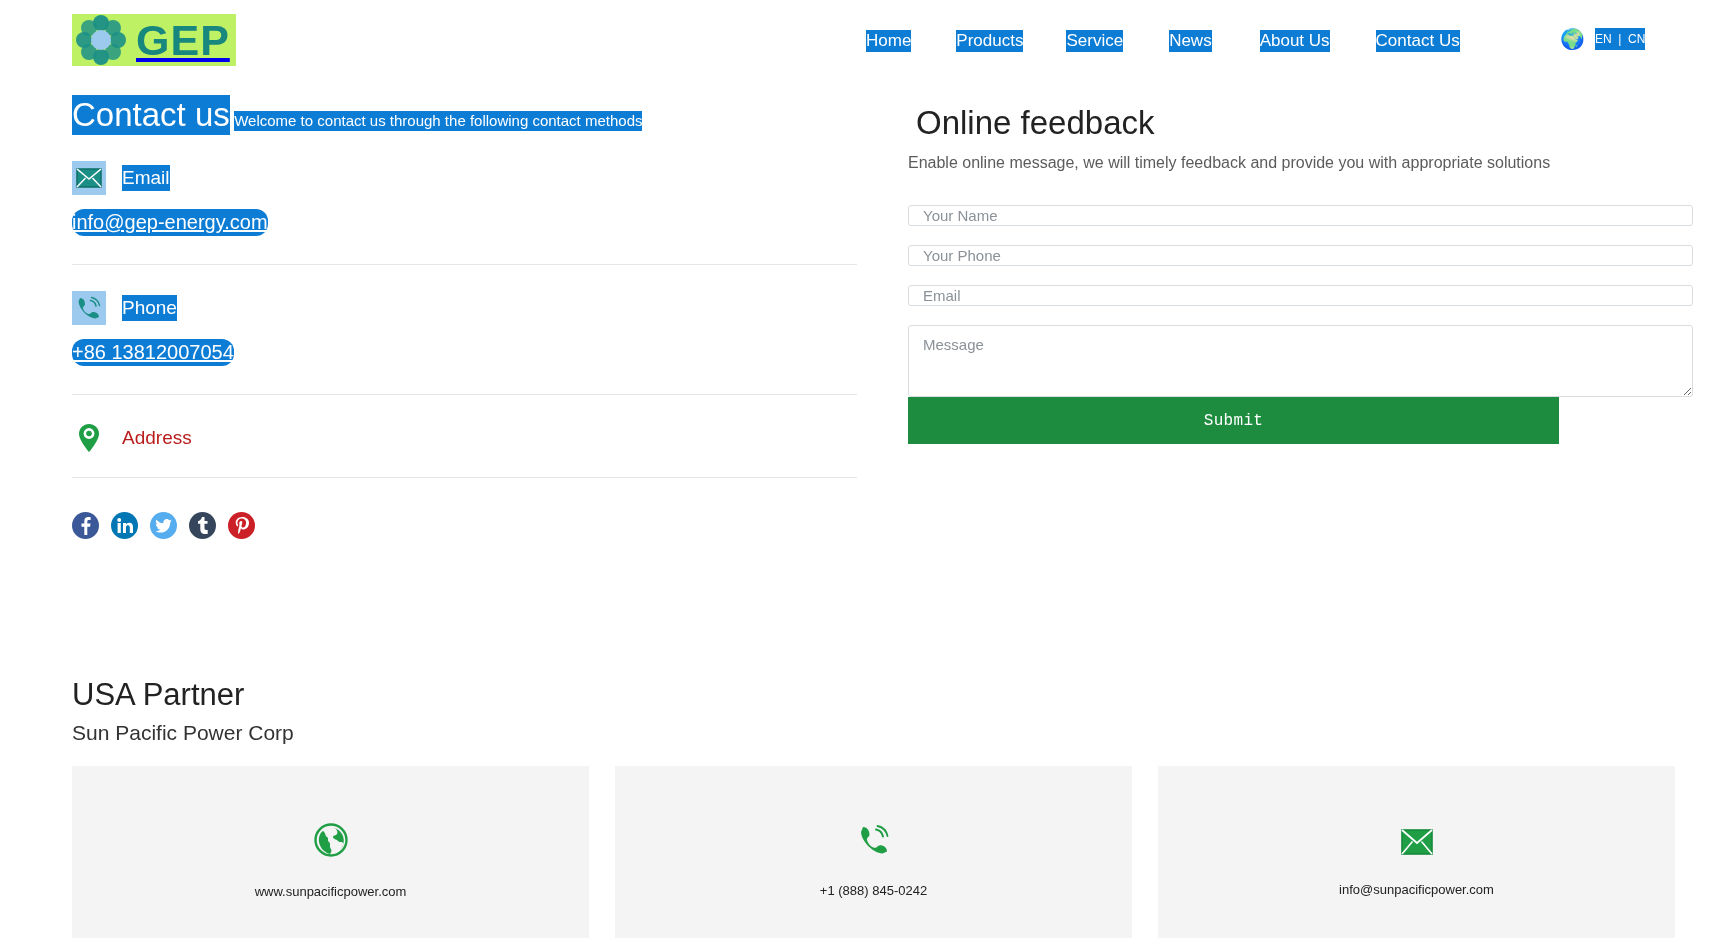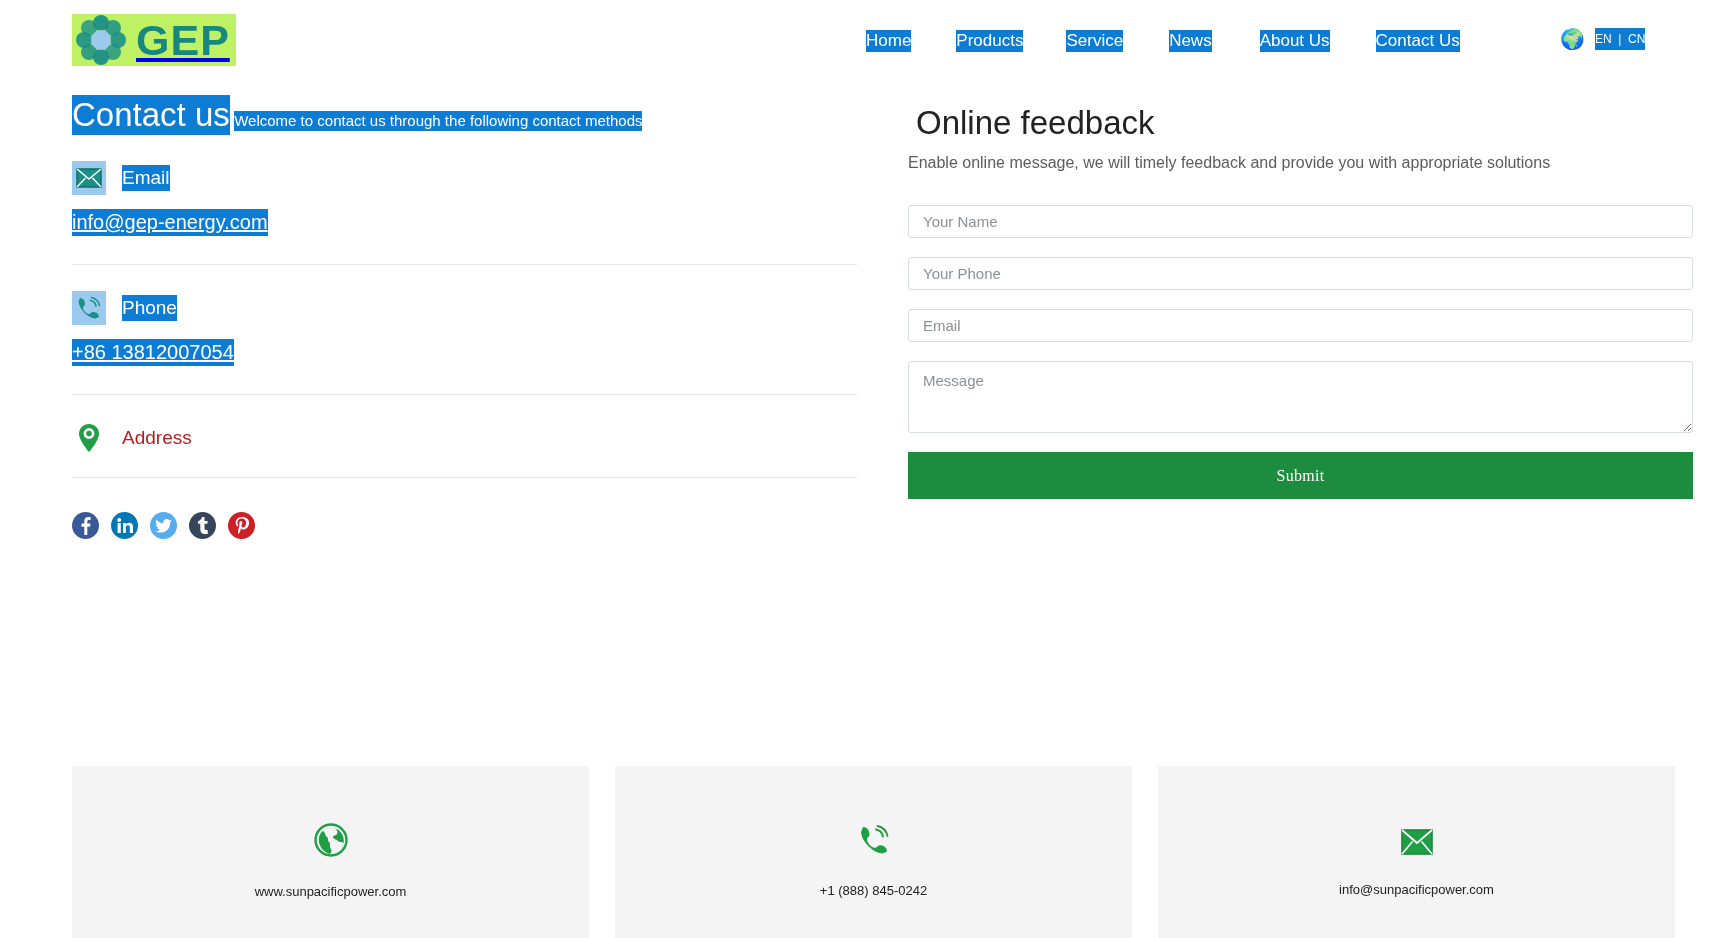--- a/index.html
+++ b/index.html
@@ -67,21 +67,21 @@
     line-height: 1;
   }
   .ct-ico.sel { background: #9cc9ee; }
   .ct-label {
     font-size: 19px; color: #ffffff; background: #0c7cd5;
     line-height: 26px; display: inline-block;
   }
   .ct-label.plain { color: #b91c1c; background: transparent; }
   .ct-value {
     margin-top: 14px; font-size: 20px; color: #ffffff; background: #0c7cd5;
-    display: inline-block; line-height: 27px;
+    display: inline-block; line-height: 27px; border-radius: 12px;
   }
   .ct-value.plain {
     color: #333333; background: transparent; font-size: 21px;
     line-height: 27px; display: block; max-width: 700px;
   }
   .divider {
     height: 1px; background: #e6e6e6; width: 785px; margin-top: 28px;
   }
 
   .socials { margin-top: 34px; display: flex; gap: 12px; align-items: center; }
@@ -107,39 +107,39 @@
   }
   .card-ico { font-size: 34px; line-height: 34px; }
   .card-text { font-size: 13px; color: #222; }
 
   
   .right-col { position: absolute; left: 908px; top: 95px; width: 785px; }
   .h-feedback { font-size: 33px; color: #222; line-height: 40px; font-weight: normal; margin: 8px; }
   .sub-feedback { margin-top: 10px; font-size: 16px; color: #5c5c5c; line-height: 20px; }
   .form { margin-top: 32px; }
   .fld {
-    display: block; width: 785px; height: 33px;
+    display: block; width: 785px; height: 21px;
     border: 1px solid #d8dde2; border-radius: 3px;
     padding: 0 14px; font-size: 15px; color: #333;
     font-family: "Liberation Sans", sans-serif;
     background: #fff; margin-bottom: 19px; outline: none;
   }
   .fld::placeholder { color: #8b9197; }
   .fld-area {
     display: block; width: 785px; height: 72px;
     border: 1px solid #d8dde2; border-radius: 3px;
     padding: 10px 14px; font-size: 15px; color: #333;
     font-family: "Liberation Sans", sans-serif; background: #fff;
-    margin-bottom: 19px; outline: none; resize: vertical;
+    outline: none; resize: vertical;
   }
   .fld-area::placeholder { color: #8b9197; }
   .submit {
-    width: 785px; height: 47px; background: #1d8c3e; border: none;
+    width: 651px; height: 47px; background: #1d8c3e; border: none;
     color: #fff; font-size: 16px; letter-spacing: .3px;
-    font-family: Liberation Serif, serif; cursor: pointer;
+    font-family: Liberation Mono, monospace; cursor: pointer;
   }
 </style>
 </head>
 <body>
 
 <div class="page">
 
   <div class="header">
 
     <a class="logo-wrap" href="#">
@@ -271,20 +271,24 @@
 
     <form class="form">
       <input class="fld" type="text" placeholder="Your Name" style="">
       <input class="fld" type="text" placeholder="Your Phone" style="">
       <input class="fld" type="text" placeholder="Email" style="">
       <textarea class="fld-area" placeholder="Message" style=""></textarea>
       <button class="submit" type="submit">Submit</button>
     </form>
   </div>
 
+  <div class="usa">
+    <div class="usa-title">USA Partner</div>
+    <div class="usa-sub">Sun Pacific Power Corp</div>
+  </div>
 
   <div class="cards">
     <div class="card">
       <span class="card-ico">
         <svg width="34" height="34" viewBox="0 0 34 34">
           <circle cx="17" cy="17" r="15.5" fill="none" stroke="#1f9e45" stroke-width="2.4"></circle>
           <path d="M9 8 C12 10 11 13 13 14 C15 15 13 18 15 19 C17 20 15 24 17 26 C18 27.5 17 30 16 31 C11 30 6 25 5 19 C4.5 14 6 10 9 8 Z" fill="#1f9e45"></path>
           <path d="M20 5 C23 6 24 9 23 11 C22 13 19 12 19 14 C19 16 22 16 24 18 C26 20 28 18 29 20 C30 22 28 25 26 27 C30 23 31 16 28 11 C26 7.5 23 5.5 20 5 Z" fill="#1f9e45"></path>
         </svg>
       </span>

